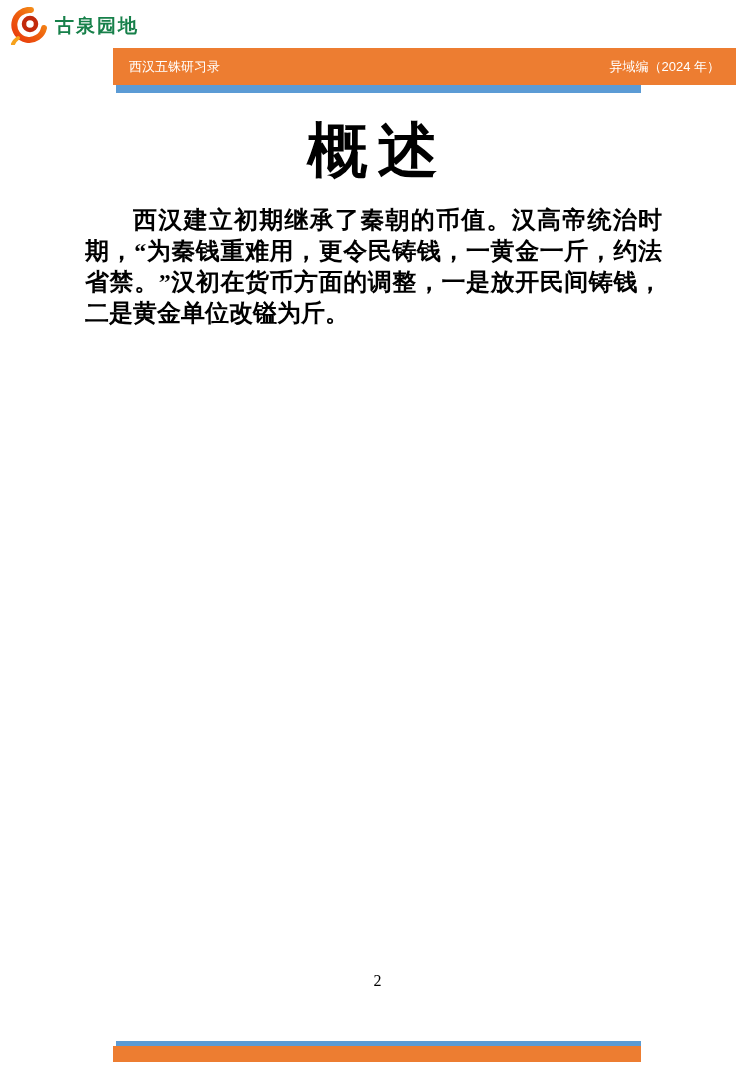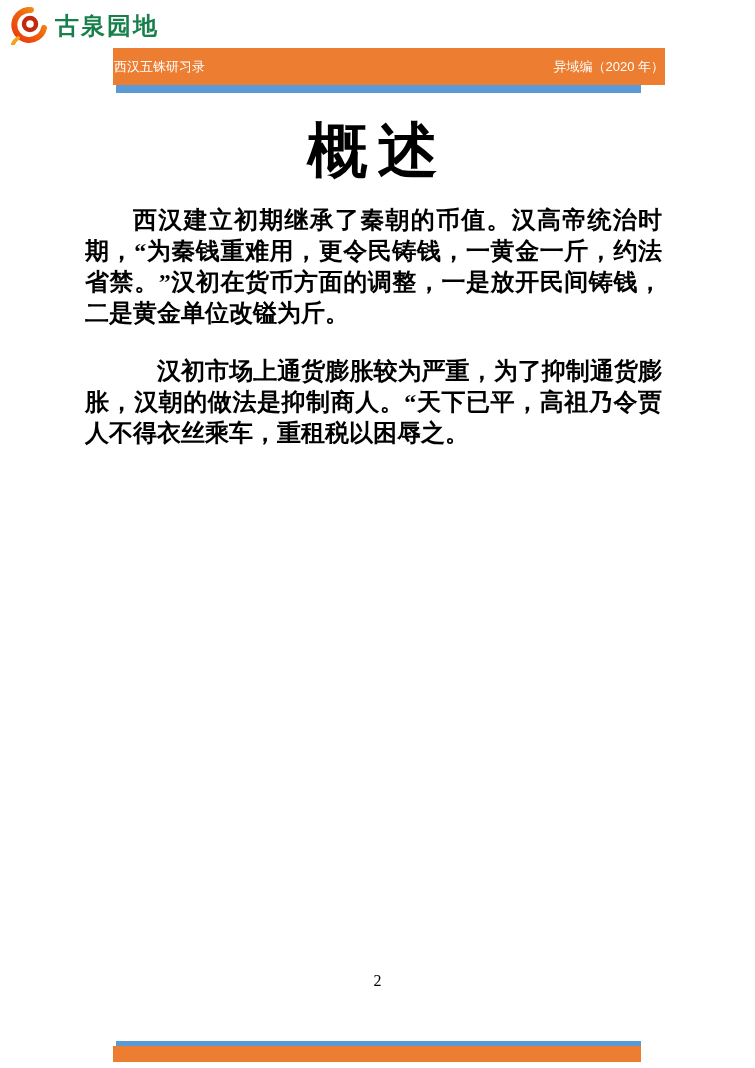--- a/index.html
+++ b/index.html
@@ -10,29 +10,29 @@
     overflow:hidden;
     font-family:"Liberation Sans","DejaVu Sans",sans-serif;
   }
   
   .logo{
     position:absolute;left:10px;top:7px;
     display:flex;align-items:center;gap:7px;
   }
   .logo .glyph{width:38px;height:38px;display:block;}
   .logo .logo-text{
-    font-size:24px;font-weight:bold;color:#17804a;
+    font-size:19px;font-weight:bold;color:#17804a;
     letter-spacing:2px;line-height:38px;
   }
   
   .banner{
-    position:absolute;left:113px;top:48px;width:552px;height:37px;
+    position:absolute;left:113px;top:48px;width:623px;height:37px;
     background:#ED7D31;
     display:flex;align-items:center;justify-content:space-between;
-    box-sizing:border-box;padding:0 1px;
+    box-sizing:border-box;padding:0 16px;
     color:#ffffff;font-size:13px;
   }
   .banner-underline{
     position:absolute;left:116px;top:85px;width:525px;height:8px;
     background:#5B9BD5;
   }
   
   .doc-title{
     position:absolute;left:0;top:118px;width:755px;
     text-align:center;
@@ -83,29 +83,28 @@
       </defs>
       <path d="M21 3 A15 15 0 1 0 34 21" stroke="url(#lg)" stroke-width="6" fill="none" stroke-linecap="round"></path>
       <path d="M8 31 Q4 34 3 37" stroke="#f6a21d" stroke-width="4" fill="none" stroke-linecap="round"></path>
       <circle cx="20" cy="17" r="6" stroke="#c22a0c" stroke-width="4.5" fill="none"></circle>
     </svg>
     <span class="logo-text">古泉园地</span>
   </div>
 
   <div class="banner">
     <span>西汉五铢研习录</span>
-    <span>异域编（2020 年）</span>
+    <span>异域编（2024 年）</span>
   </div>
   <div class="banner-underline"></div>
 
   <div class="doc-title">概述</div>
 
   <div class="body-text">
     <p class="ind2">西汉建立初期继承了秦朝的币值。汉高帝统治时期，“为秦钱重难用，更令民铸钱，一黄金一斤，约法省禁。”汉初在货币方面的调整，一是放开民间铸钱，二是黄金单位改镒为斤。</p>
-    <p class="ind3">汉初市场上通货膨胀较为严重，为了抑制通货膨胀，汉朝的做法是抑制商人。“天下已平，高祖乃令贾人不得衣丝乘车，重租税以困辱之。</p>
   </div>
 
   <div class="page-number">2</div>
 
   <div class="footer-line"></div>
   <div class="footer-bar"></div>
 
 </div>
 
 </body></html>

